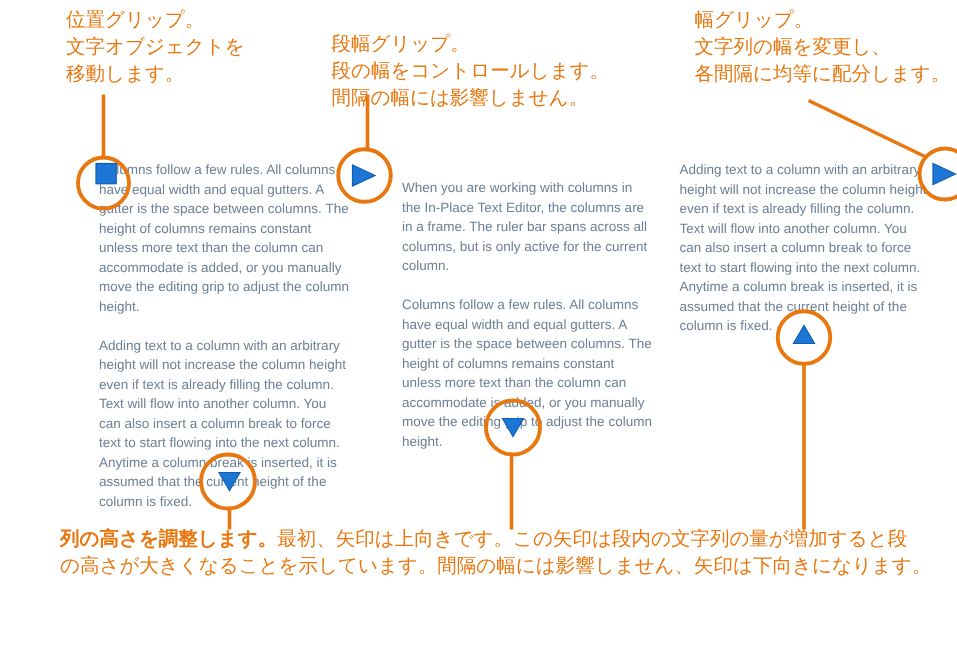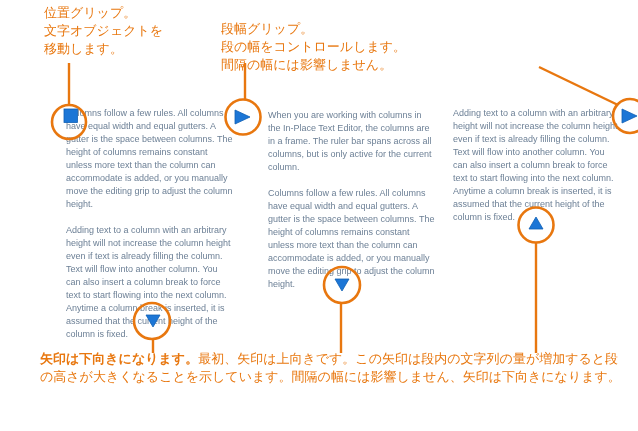--- a/index.html
+++ b/index.html
@@ -43,37 +43,38 @@
 </style>
 </head>
 <body>
 
 <div class="canvas">
 
   <div class="callout" style="left:8px; top:4px;">位置グリップ。<br>文字オブジェクトを<br>移動します。</div>
 
   <div class="callout" style="left:185px; top:20px;">段幅グリップ。<br>段の幅をコントロールします。<br>間隔の幅には影響しません。</div>
 
+  <div class="callout" style="left:427px; top:4px;">幅グリップ。<br>文字列の幅を変更し、<br>各間隔に均等に配分します。</div>
 
   <div class="col" style="left:30px; top:107px; width:176px;">
     <p>Columns follow a few rules. All columns<br>have equal width and equal gutters. A<br>gutter is the space between columns. The<br>height of columns remains constant<br>unless more text than the column can<br>accommodate is added, or you manually<br>move the editing grip to adjust the column<br>height.</p>
     <p>Adding text to a column with an arbitrary<br>height will not increase the column height<br>even if text is already filling the column.<br>Text will flow into another column. You<br>can also insert a column break to force<br>text to start flowing into the next column.<br>Anytime a column break is inserted, it is<br>assumed that the current height of the<br>column is fixed.</p>
   </div>
 
-  <div class="col" style="left:232px; top:109px; width:182px;">
+  <div class="col" style="left:232px; top:119px; width:182px;">
     <p>When you are working with columns in<br>the In-Place Text Editor, the columns are<br>in a frame. The ruler bar spans across all<br>columns, but is only active for the current<br>column.</p>
     <p>Columns follow a few rules. All columns<br>have equal width and equal gutters. A<br>gutter is the space between columns. The<br>height of columns remains constant<br>unless more text than the column can<br>accommodate is added, or you manually<br>move the editing grip to adjust the column<br>height.</p>
   </div>
 
   <div class="col" style="left:417px; top:107px; width:194px;">
     <p>Adding text to a column with an arbitrary<br>height will not increase the column height<br>even if text is already filling the column.<br>Text will flow into another column. You<br>can also insert a column break to force<br>text to start flowing into the next column.<br>Anytime a column break is inserted, it is<br>assumed that the current height of the<br>column is fixed.</p>
   </div>
 
   <div class="footnote">
-    <span class="lead">矢印は下向きになります。</span><span>最初、矢印は上向きです。この矢印は段内の文字列の量が増加すると段</span><br>
+    <span class="lead">列の高さを調整します。</span><span>最初、矢印は上向きです。この矢印は段内の文字列の量が増加すると段</span><br>
     <span>の高さが大きくなることを示しています。間隔の幅には影響しません、矢印は下向きになります。</span><br>
   </div>
 
   <svg class="overlay" width="638" height="431" viewBox="0 0 638 431">
 
     <line class="leader" x1="33" y1="63" x2="33" y2="105"></line>
     <line class="leader" x1="209" y1="63" x2="209" y2="100"></line>
     <line class="leader" x1="503" y1="67" x2="582" y2="105"></line>
     <line class="leader" x1="117" y1="339" x2="117" y2="353"></line>
     <line class="leader" x1="305" y1="303" x2="305" y2="353"></line>

